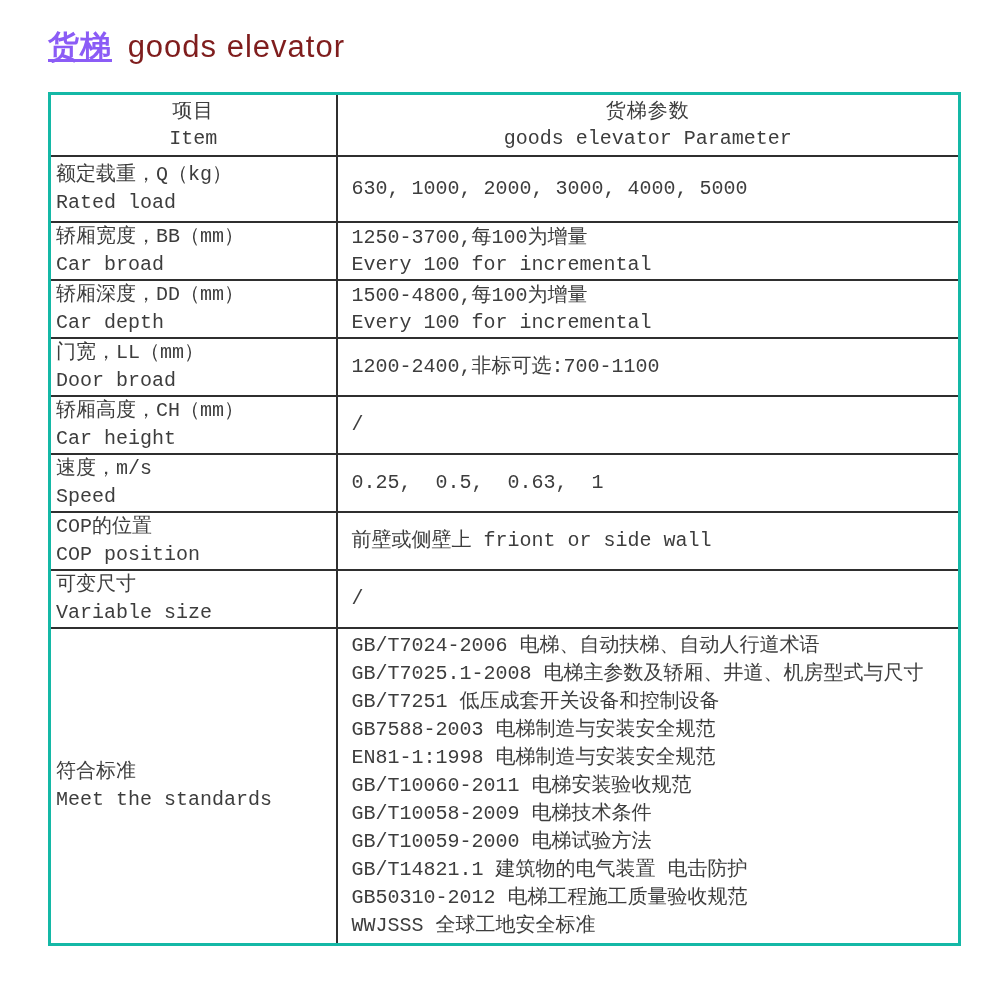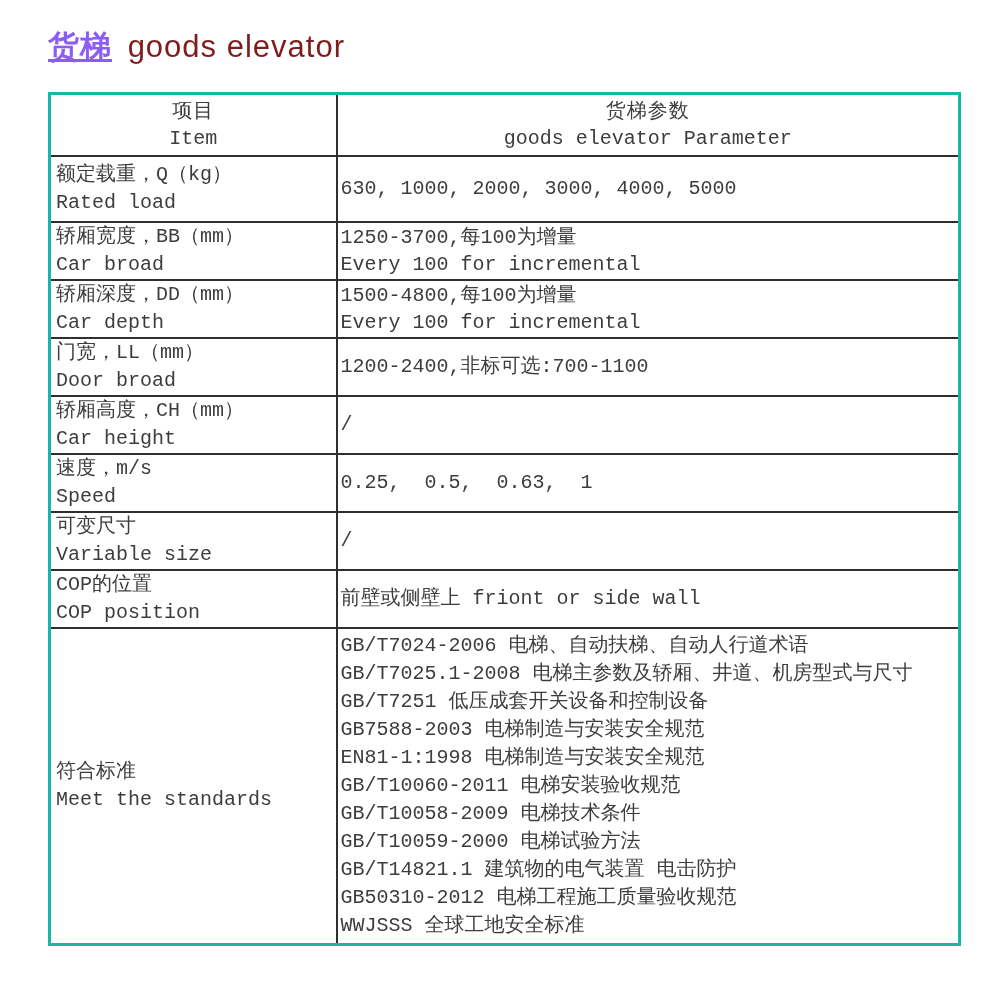--- a/index.html
+++ b/index.html
@@ -43,21 +43,21 @@
   th.head-cell { height: 62px; text-align: center; }
   th.head-cell div { line-height: 27px; }
   .zh-line { letter-spacing: 1px; }
 
   td.item-cell {
     padding-left: 5px;
     padding-right: 20px;
   }
   td.item-cell div { line-height: 28px; white-space: nowrap; }
   td.value-cell {
-    padding-left: 3px;
+    padding-left: 14px;
     padding-right: 4px;
   }
   td.value-cell div { line-height: 27px; white-space: pre-wrap; }
   tr.data-row td { height: 55px; }
   tr.data-row.first td { height: 66px; }
   tr.data-row.last td { height: auto; }
   tr.data-row.last td.value-cell { padding-top: 3px; padding-bottom: 3px; }
   tr.data-row.last td.value-cell div { line-height: 28px; }
 </style>
 </head>
@@ -146,35 +146,35 @@
           <div>速度，m/s</div>
           <div>Speed</div>
         </td>
         <td class="value-cell">
           <div>0.25,  0.5,  0.63,  1</div>
         </td>
       </tr>
 
       <tr class="data-row">
         <td class="item-cell">
+          <div>COP的位置</div>
+          <div>COP position</div>
+        </td>
+        <td class="value-cell">
+          <div>前壁或侧壁上 friont or side wall</div>
+        </td>
+      </tr>
+
+      <tr class="data-row">
+        <td class="item-cell">
           <div>可变尺寸</div>
           <div>Variable size</div>
         </td>
         <td class="value-cell">
           <div>/</div>
-        </td>
-      </tr>
-
-      <tr class="data-row">
-        <td class="item-cell">
-          <div>COP的位置</div>
-          <div>COP position</div>
-        </td>
-        <td class="value-cell">
-          <div>前壁或侧壁上 friont or side wall</div>
         </td>
       </tr>
 
       <tr class="data-row last">
         <td class="item-cell">
           <div>符合标准</div>
           <div>Meet the standards</div>
         </td>
         <td class="value-cell standards">
           <div>GB/T7024-2006 电梯、自动扶梯、自动人行道术语</div>

